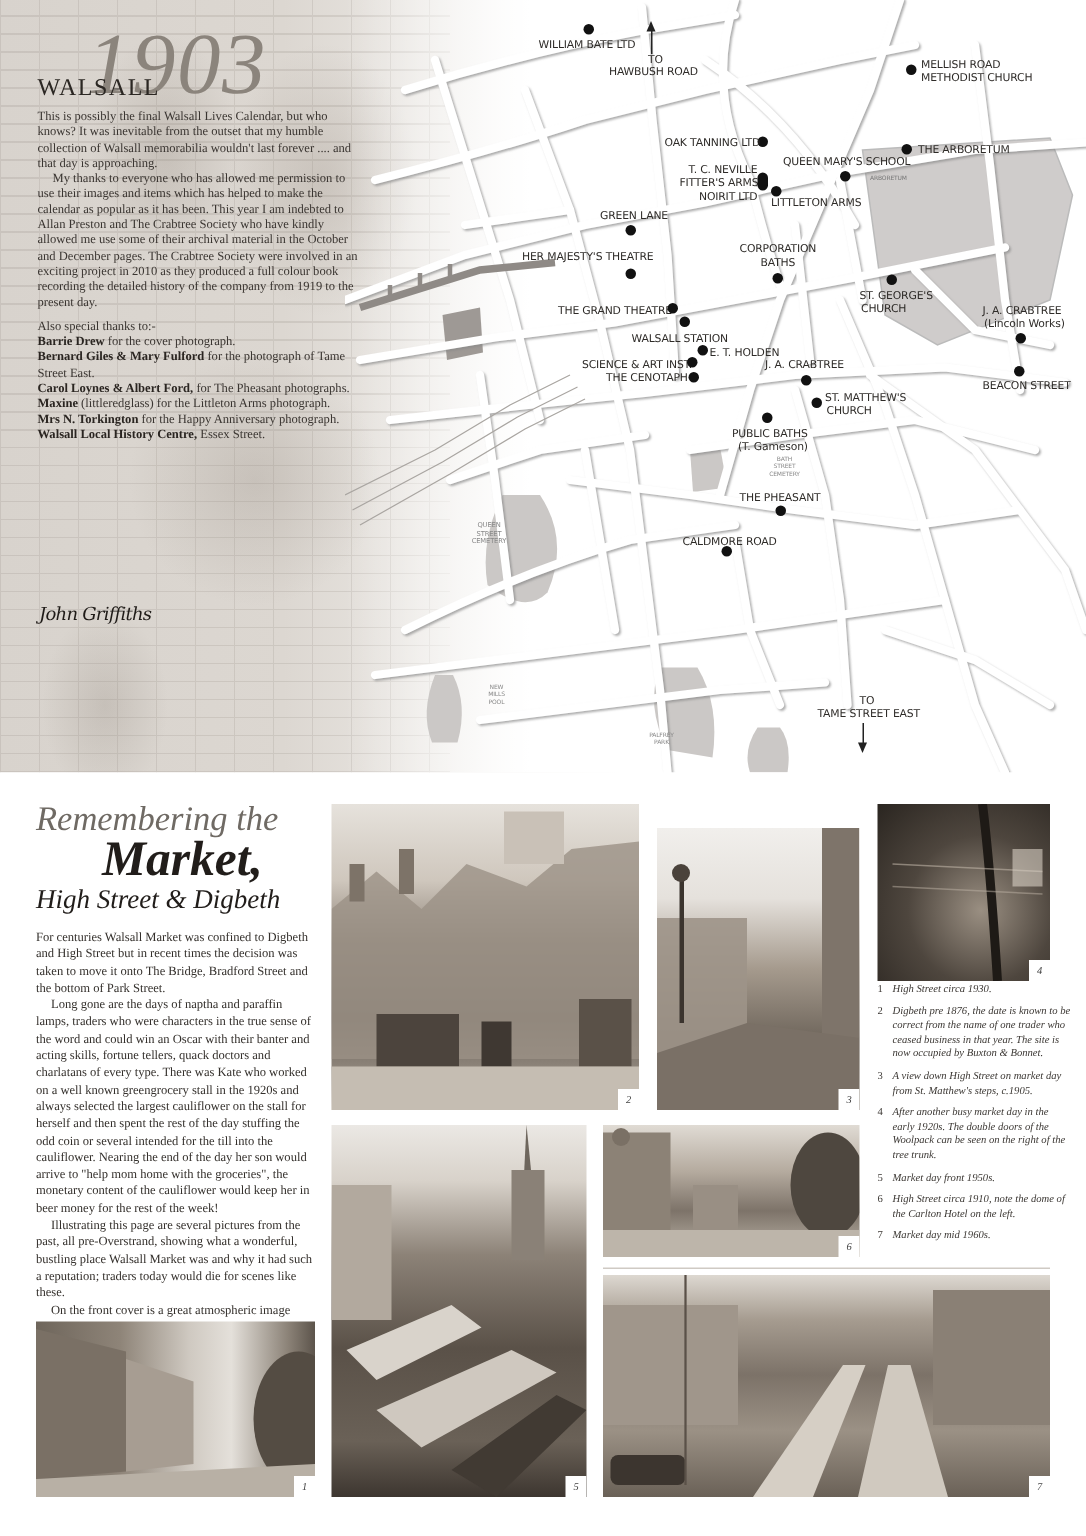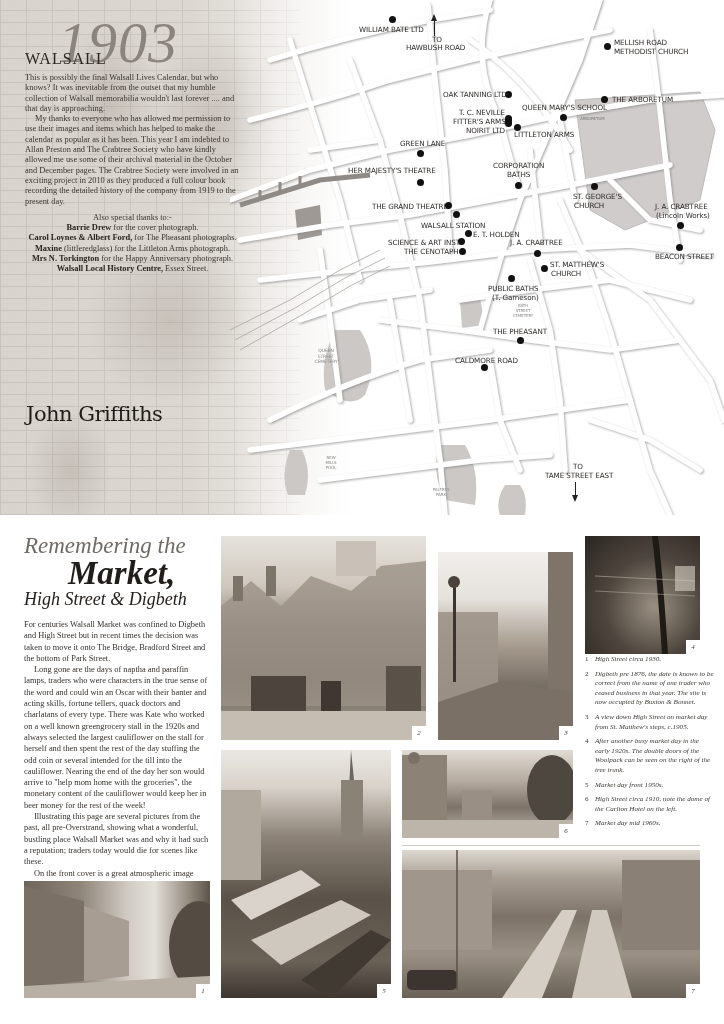--- a/index.html
+++ b/index.html
@@ -25,23 +25,23 @@
   }
   .map-svg { position: absolute; left: 230px; top: 0; width: 494px; height: 515px; }
   .year {
     position: absolute; left: 58px; top: 14px; font-size: 58px; font-style: italic;
     color: #8b847c; letter-spacing: 1px; line-height: 1;
   }
   .walsall-title { position: absolute; left: 25px; top: 50px; font-size: 16px; letter-spacing: 1px; color: #2b2723; font-weight: normal; }
   .body-top { position: absolute; left: 25px; top: 73px; width: 215px; font-size: 8.4px; line-height: 10.3px; color: #3a3531; }
   .body-top p { margin-bottom: 6px; }
   .body-top p.indent { text-indent: 10px; margin-top: -6px; }
-  .body-top .thanks-line { display: block; text-align: center; }
+  .body-top .thanks-line { display: block; }
   .body-top b { font-weight: bold; color: #2a2521; }
-  .signature { position: absolute; left: 26px; top: 402px; font-family: "DejaVu Serif", serif; font-size: 21px; color: #1f1b18; letter-spacing: -0.5px; }
+  .signature { position: absolute; left: 26px; top: 402px; font-family: "DejaVu Serif", serif; font-style: italic; font-size: 12px; color: #1f1b18; letter-spacing: -0.5px; }
 
   
   .mlabel { position: absolute; font-family: "DejaVu Sans", sans-serif; font-size: 7.2px; color: #2e2b28; line-height: 8.3px; white-space: nowrap; letter-spacing: -0.1px; text-transform: none; }
   .dot { position: absolute; width: 7px; height: 7px; border-radius: 50%; background: #111; }
   .dot.big { width: 7px; height: 12px; border-radius: 4px; }
   .arrow-up, .arrow-down { position: absolute; width: 1px; background: #222; }
   .arrow-up::before, .arrow-down::before { content: ""; position: absolute; left: -3px; border-left: 3.5px solid transparent; border-right: 3.5px solid transparent; }
   .arrow-up::before { top: -4px; border-bottom: 7px solid #222; }
   .arrow-down::before { bottom: -4px; border-top: 7px solid #222; }
 
@@ -211,20 +211,21 @@
   <div class="mlabel" style="left:322px;top:455px;font-size:4px;color:#888;white-space:normal;width:18px;text-align:center;line-height:5px">NEW MILLS POOL</div>
 
   <div class="year">1903</div>
   <div class="walsall-title">WALSALL</div>
   <div class="body-top">
     <p>This is possibly the final Walsall Lives Calendar, but who knows? It was inevitable from the outset that my humble collection of Walsall memorabilia wouldn't last forever .... and that day is approaching.</p>
     <p class="indent">My thanks to everyone who has allowed me permission to use their images and items which has helped to make the calendar as popular as it has been. This year I am indebted to Allan Preston and The Crabtree Society who have kindly allowed me use some of their archival material in the October and December pages. The Crabtree Society were involved in an exciting project in 2010 as they produced a full colour book recording the detailed history of the company from 1919 to the present day.</p>
     <div>
       <span class="thanks-line">Also special thanks to:-</span>
       <span class="thanks-line"><b>Barrie Drew</b><span> for the cover photograph.</span></span>
+      <span class="thanks-line"><b>Bernard Giles &amp; Mary Fulford</b><span> for the photograph of Tame Street East.</span></span>
       <span class="thanks-line"><b>Carol Loynes &amp; Albert Ford,</b><span> for The Pheasant photographs.</span></span>
       <span class="thanks-line"><b>Maxine</b><span> (littleredglass) for the Littleton Arms photograph.</span></span>
       <span class="thanks-line"><b>Mrs N. Torkington</b><span> for the Happy Anniversary photograph.</span></span>
       <span class="thanks-line"><b>Walsall Local History Centre,</b><span> Essex Street.</span></span>
     </div>
   </div>
   <div class="signature">John Griffiths</div>
 </div>
 
 <div class="bottom">

